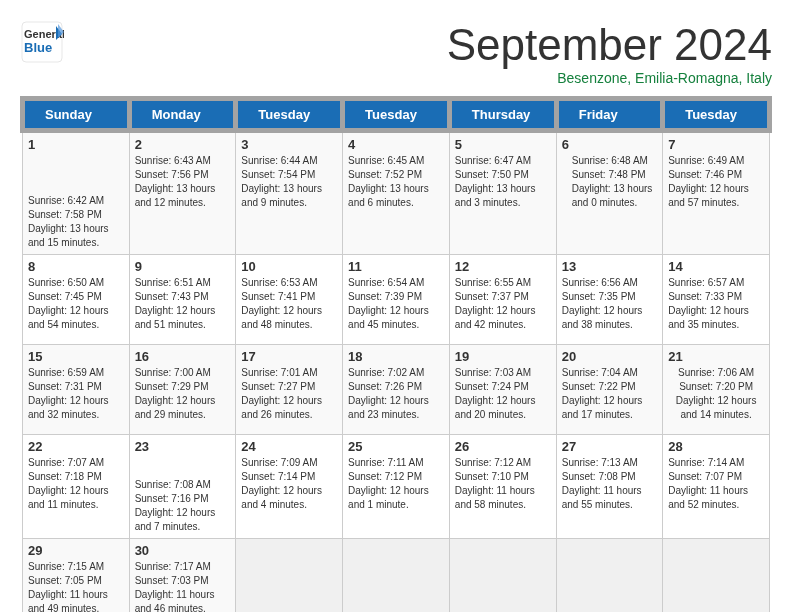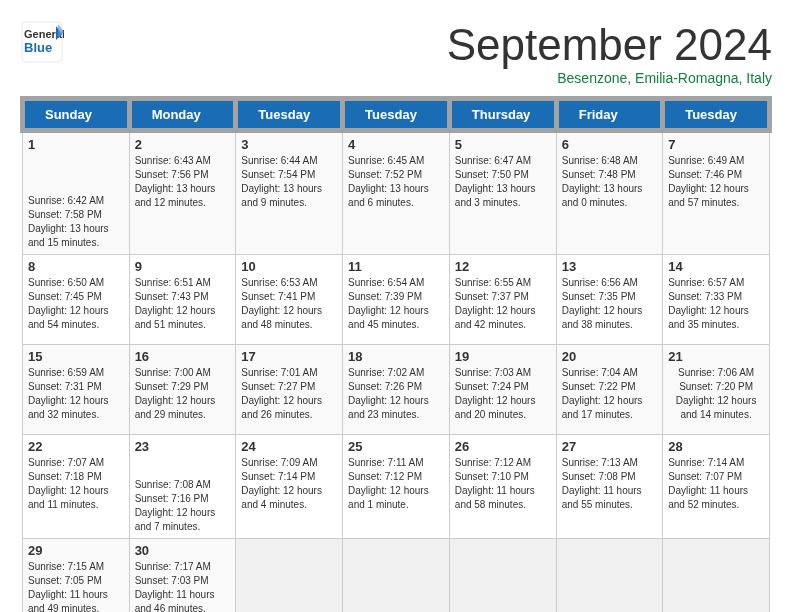--- a/index.html
+++ b/index.html
@@ -141,21 +141,21 @@
         </td>
         <td>
           <span class="day-number">5</span>
           <div class="day-detail" style="white-space: pre-line;">Sunrise: 6:47 AM
 Sunset: 7:50 PM
 Daylight: 13 hours
 and 3 minutes.</div>
         </td>
         <td>
           <span class="day-number">6</span>
-          <div class="day-detail" style="white-space: pre-line;">Sunrise: 6:48 AM
+          <div class="day-detail" style="white-space: pre-line; margin-left: 10px;">Sunrise: 6:48 AM
 Sunset: 7:48 PM
 Daylight: 13 hours
 and 0 minutes.</div>
         </td>
         <td>
           <span class="day-number">7</span>
           <div class="day-detail" style="white-space: pre-line;">Sunrise: 6:49 AM
 Sunset: 7:46 PM
 Daylight: 12 hours
 and 57 minutes.</div>

